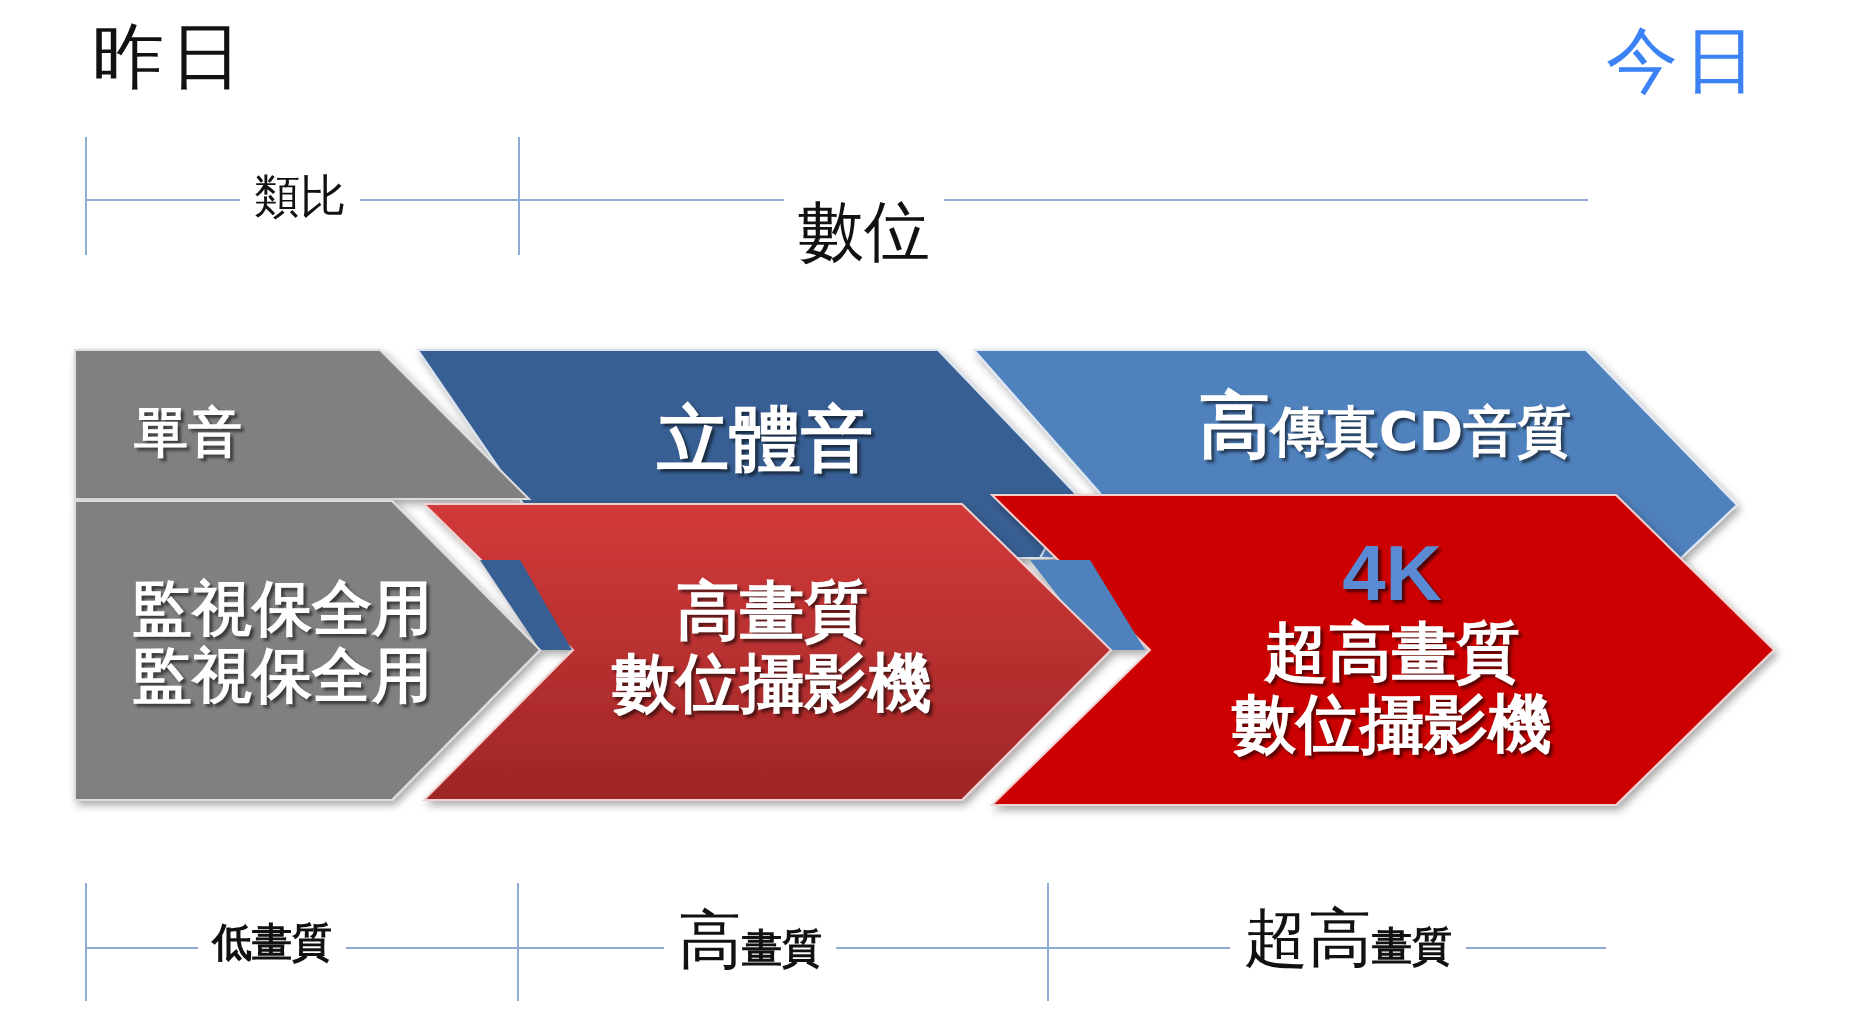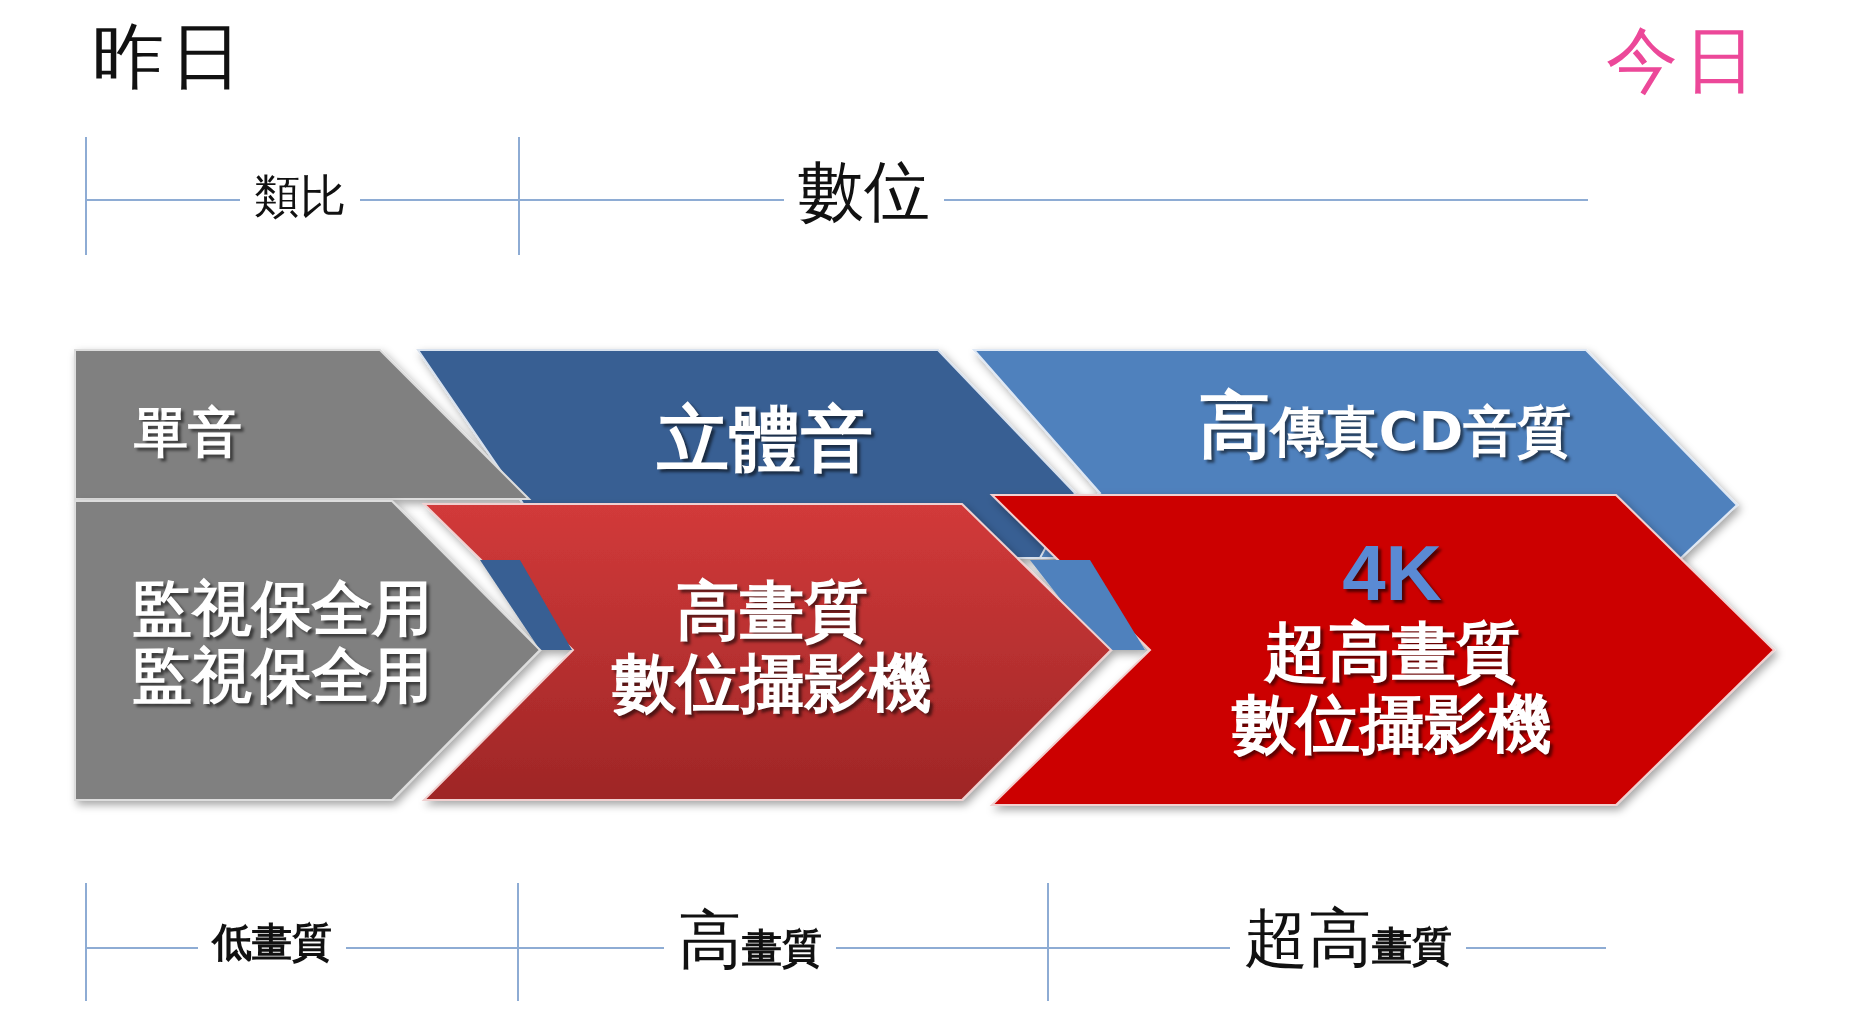--- a/index.html
+++ b/index.html
@@ -1,27 +1,27 @@
 <!DOCTYPE html>
 <html><head>
 <meta charset="utf-8">
 <style>
   html, body { margin:0; padding:0; background:#ffffff; }
   body { width:1853px; height:1035px; position:relative; overflow:hidden;
          font-family:"DejaVu Sans", "Liberation Sans", sans-serif; }
   .abs { position:absolute; }
   .title-left { left:92px; top:20px; font-size:72px; color:#111; letter-spacing:6px; line-height:1; }
-  .title-right { left:1606px; top:24px; font-size:72px; color:#ec4899; letter-spacing:6px; line-height:1; }
+  .title-right { left:1606px; top:24px; font-size:72px; color:#3b82f6; letter-spacing:6px; line-height:1; }
   svg.diagram { position:absolute; left:0; top:0; }
   .axis-label { position:absolute; background:#fff; color:#111; line-height:1; white-space:nowrap;
                 transform:translate(-50%,-50%); padding:0 14px; }
   .axis-label .big { font-size:64px; }
   .axis-label .small { font-size:40px;font-weight:bold; }
   .lbl-sm { font-size:46px; }
-  .lbl-md { font-size:66px; }
+  .lbl-md { font-size:66px;margin-top:40px; }
   .chev-text { position:absolute; color:#fff; font-weight:bold; text-align:center; line-height:1.12;
                text-shadow: 3px 3px 3px rgba(0,0,0,0.55); white-space:nowrap;
                transform:translate(-50%,-50%); }
   .chev-text .accent { color:#5a8ad4; font-family:"Liberation Sans", sans-serif; font-weight:bold;
                        text-shadow: 3px 3px 3px rgba(0,0,0,0.6); display:block; }
 </style>
 </head>
 <body>
 
 <div class="abs title-left">昨日</div>

